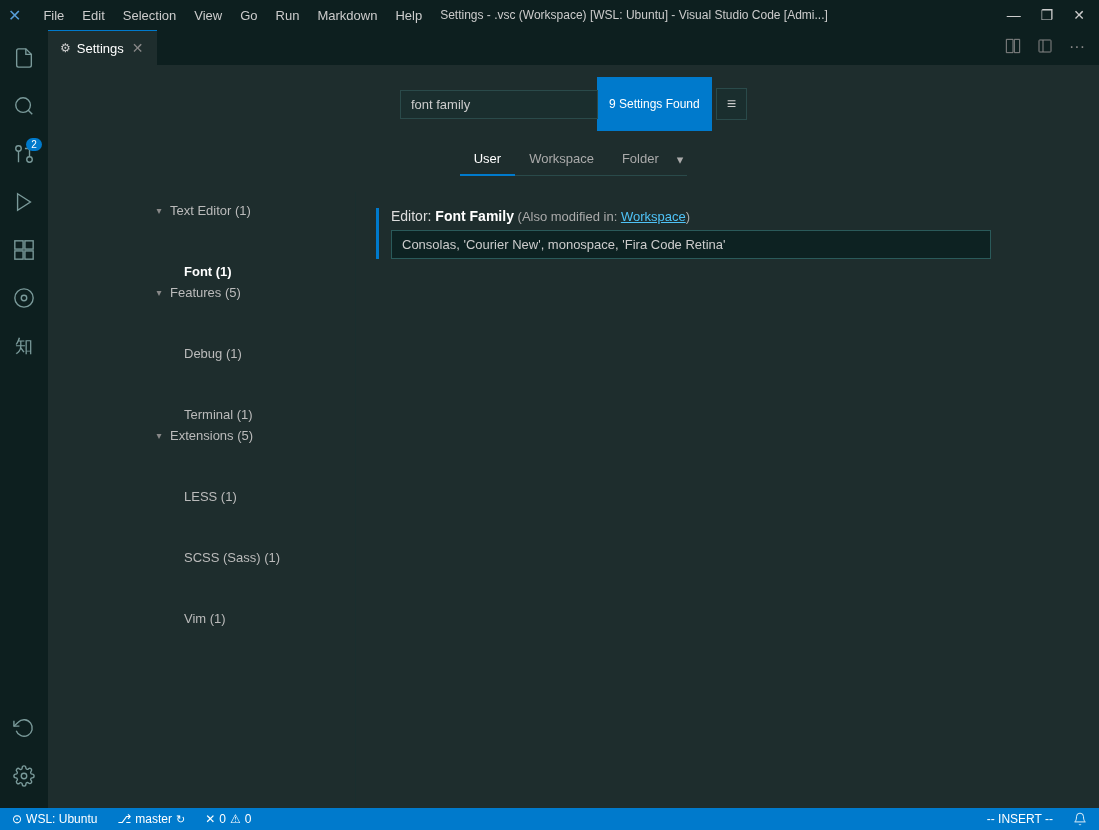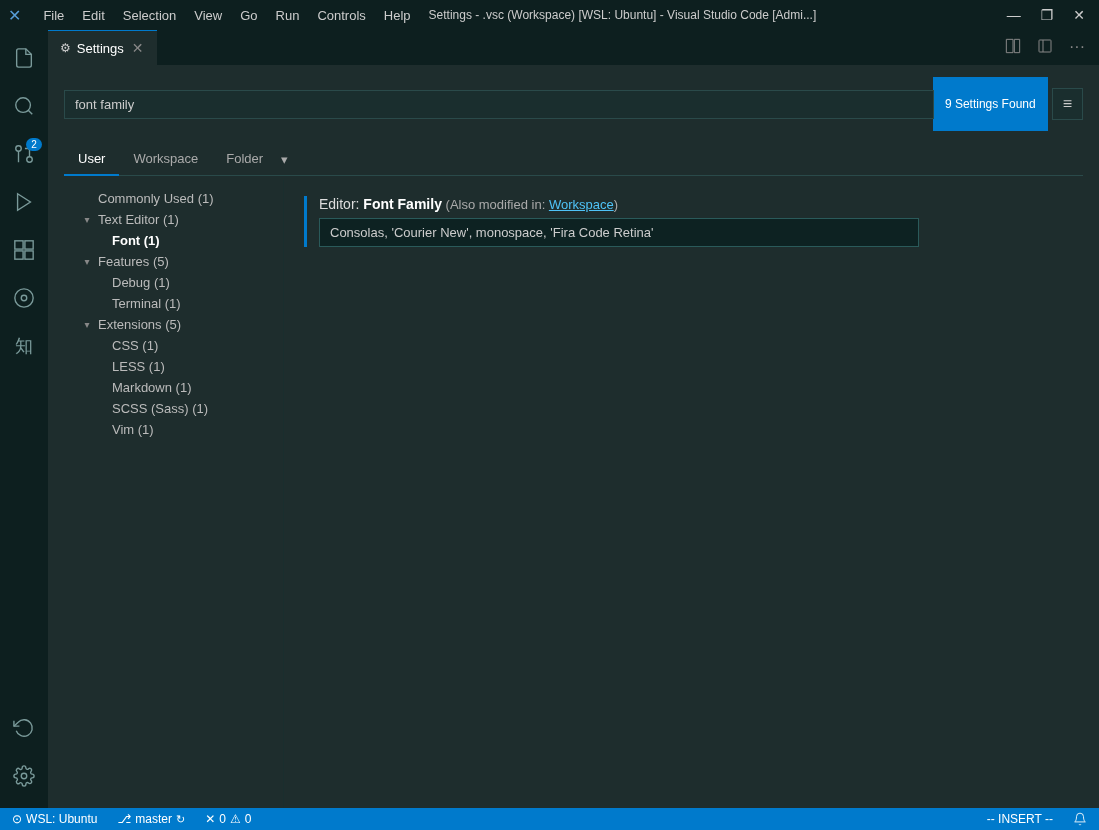--- a/index.html
+++ b/index.html
@@ -158,20 +158,21 @@
       font-size: 16px;
     }
 
     
     .settings-content {
       flex: 1;
       display: flex;
       flex-direction: column;
       overflow: hidden;
       padding: 12px 16px 0 16px;
+      align-items: center;
     }
 
     
     .search-bar {
       display: flex;
       align-items: center;
       margin-bottom: 12px;
     }
     .search-input-wrap {
       flex: 1;
@@ -202,21 +203,21 @@
       cursor: pointer;
       font-size: 16px;
       margin-left: 4px;
     }
 
     
     .settings-tabs {
       display: flex;
       align-items: center;
       border-bottom: 1px solid #2a4a4a;
-      margin-bottom: 4px;
+      margin-bottom: 16px;
       flex-shrink: 0;
     }
     .settings-tab {
       padding: 8px 14px;
       cursor: pointer;
       color: #aaa;
       font-size: 13px;
       border-bottom: 2px solid transparent;
       margin-bottom: -1px;
     }
@@ -256,21 +257,21 @@
       align-items: center;
       gap: 4px;
     }
     .nav-item.active { color: #fff; font-weight: bold; }
     .nav-item .chevron {
       font-size: 10px;
       color: #888;
       width: 14px;
       text-align: center;
     }
-    .nav-item.indent { padding-left: 30px; }
+    .nav-item.indent { padding-left: 30px; margin-top: 40px; }
 
     
     .settings-panel {
       flex: 1;
       overflow-y: auto;
       padding: 16px 20px;
     }
     .setting-title {
       font-size: 14px;
       color: #ddd;
@@ -329,21 +330,21 @@
 
 <div class="titlebar">
   <span class="titlebar-logo">✕</span>
   <div class="titlebar-menu">
     <span class="titlebar-menu-item">File</span>
     <span class="titlebar-menu-item">Edit</span>
     <span class="titlebar-menu-item">Selection</span>
     <span class="titlebar-menu-item">View</span>
     <span class="titlebar-menu-item">Go</span>
     <span class="titlebar-menu-item">Run</span>
-    <span class="titlebar-menu-item">Controls</span>
+    <span class="titlebar-menu-item">Markdown</span>
     <span class="titlebar-menu-item">Help</span>
   </div>
   <span class="titlebar-title">Settings - .vsc (Workspace) [WSL: Ubuntu] - Visual Studio Code [Admi...]</span>
   <div class="titlebar-controls">
     <span class="titlebar-control">—</span>
     <span class="titlebar-control">❐</span>
     <span class="titlebar-control">✕</span>
   </div>
 </div>
 
@@ -446,24 +447,20 @@
         <span class="settings-tab active">User</span>
         <span class="settings-tab">Workspace</span>
         <span class="settings-tab">Folder</span>
         <span class="settings-tab-dropdown">▾</span>
       </div>
 
       <div class="settings-body">
 
         <div class="settings-nav">
           <div class="nav-item">
-            <span class="chevron"> </span>
-            <span>Commonly Used (1)</span>
-          </div>
-          <div class="nav-item">
             <span class="chevron">▾</span>
             <span>Text Editor (1)</span>
           </div>
           <div class="nav-item indent active">
             <span class="chevron"> </span>
             <span>Font (1)</span>
           </div>
           <div class="nav-item">
             <span class="chevron">▾</span>
             <span>Features (5)</span>
@@ -475,29 +472,21 @@
           <div class="nav-item indent">
             <span class="chevron"> </span>
             <span>Terminal (1)</span>
           </div>
           <div class="nav-item">
             <span class="chevron">▾</span>
             <span>Extensions (5)</span>
           </div>
           <div class="nav-item indent">
             <span class="chevron"> </span>
-            <span>CSS (1)</span>
-          </div>
-          <div class="nav-item indent">
-            <span class="chevron"> </span>
             <span>LESS (1)</span>
-          </div>
-          <div class="nav-item indent">
-            <span class="chevron"> </span>
-            <span>Markdown (1)</span>
           </div>
           <div class="nav-item indent">
             <span class="chevron"> </span>
             <span>SCSS (Sass) (1)</span>
           </div>
           <div class="nav-item indent">
             <span class="chevron"> </span>
             <span>Vim (1)</span>
           </div>
         </div>

